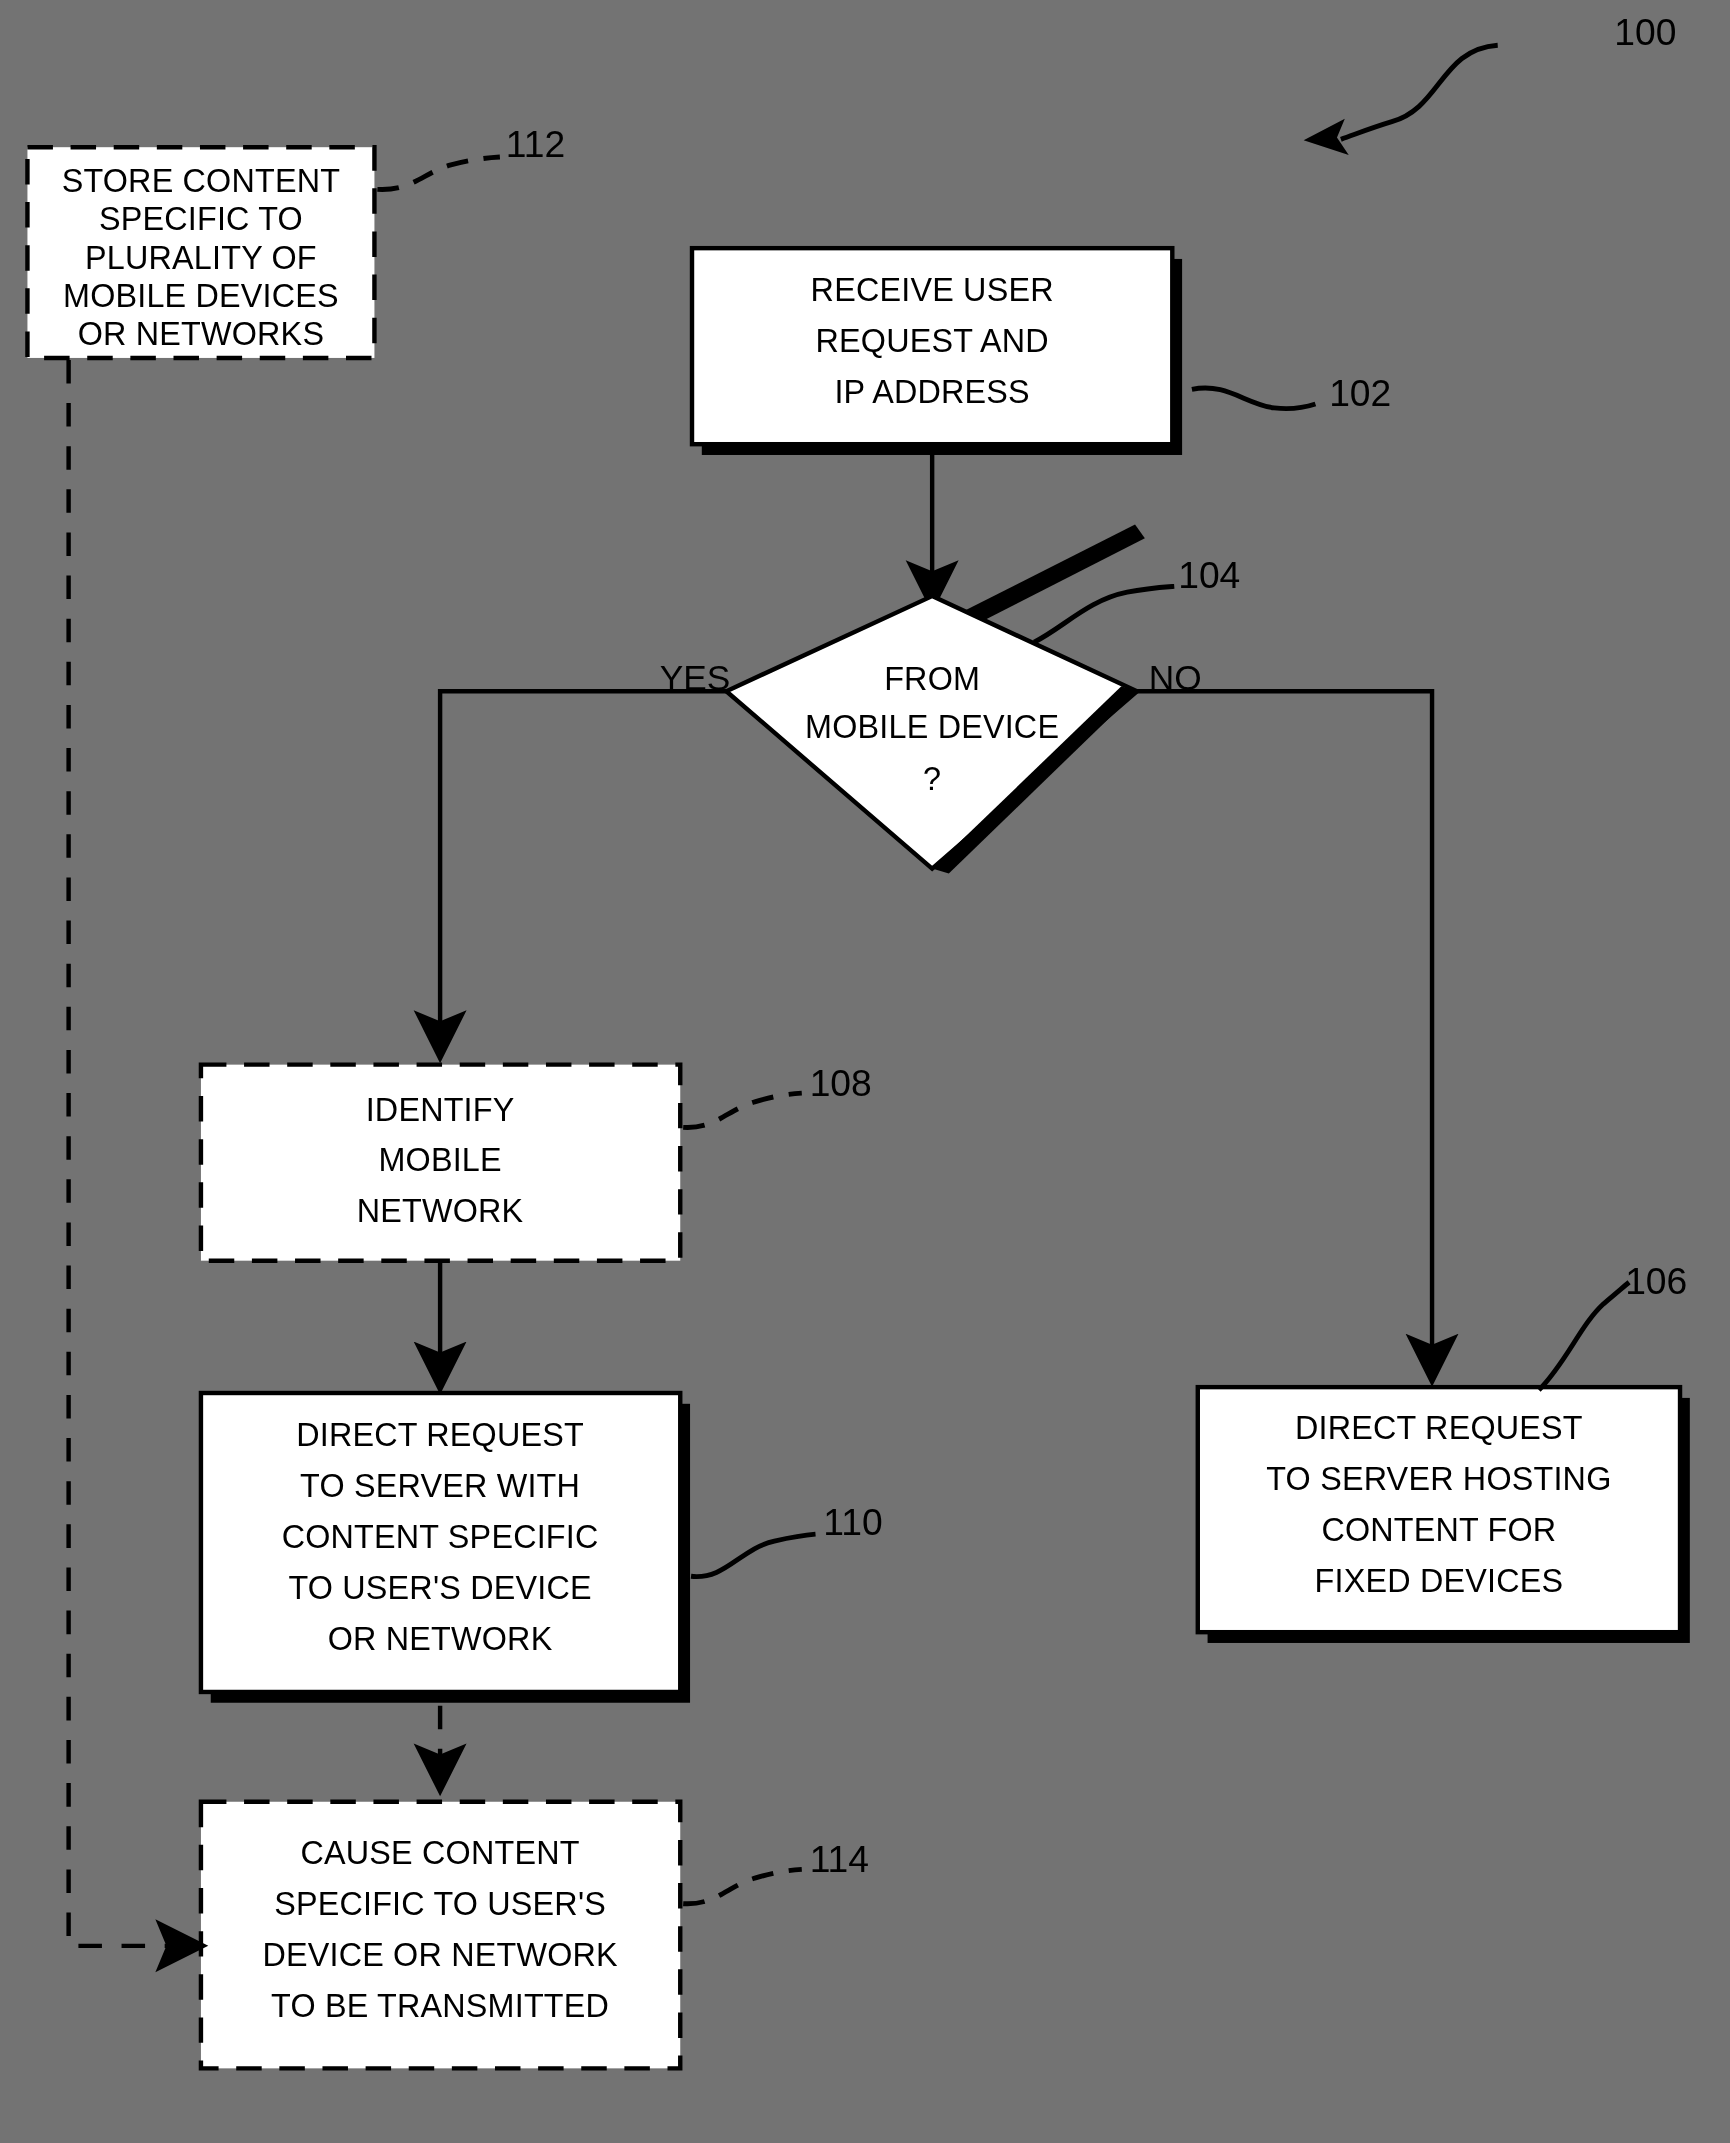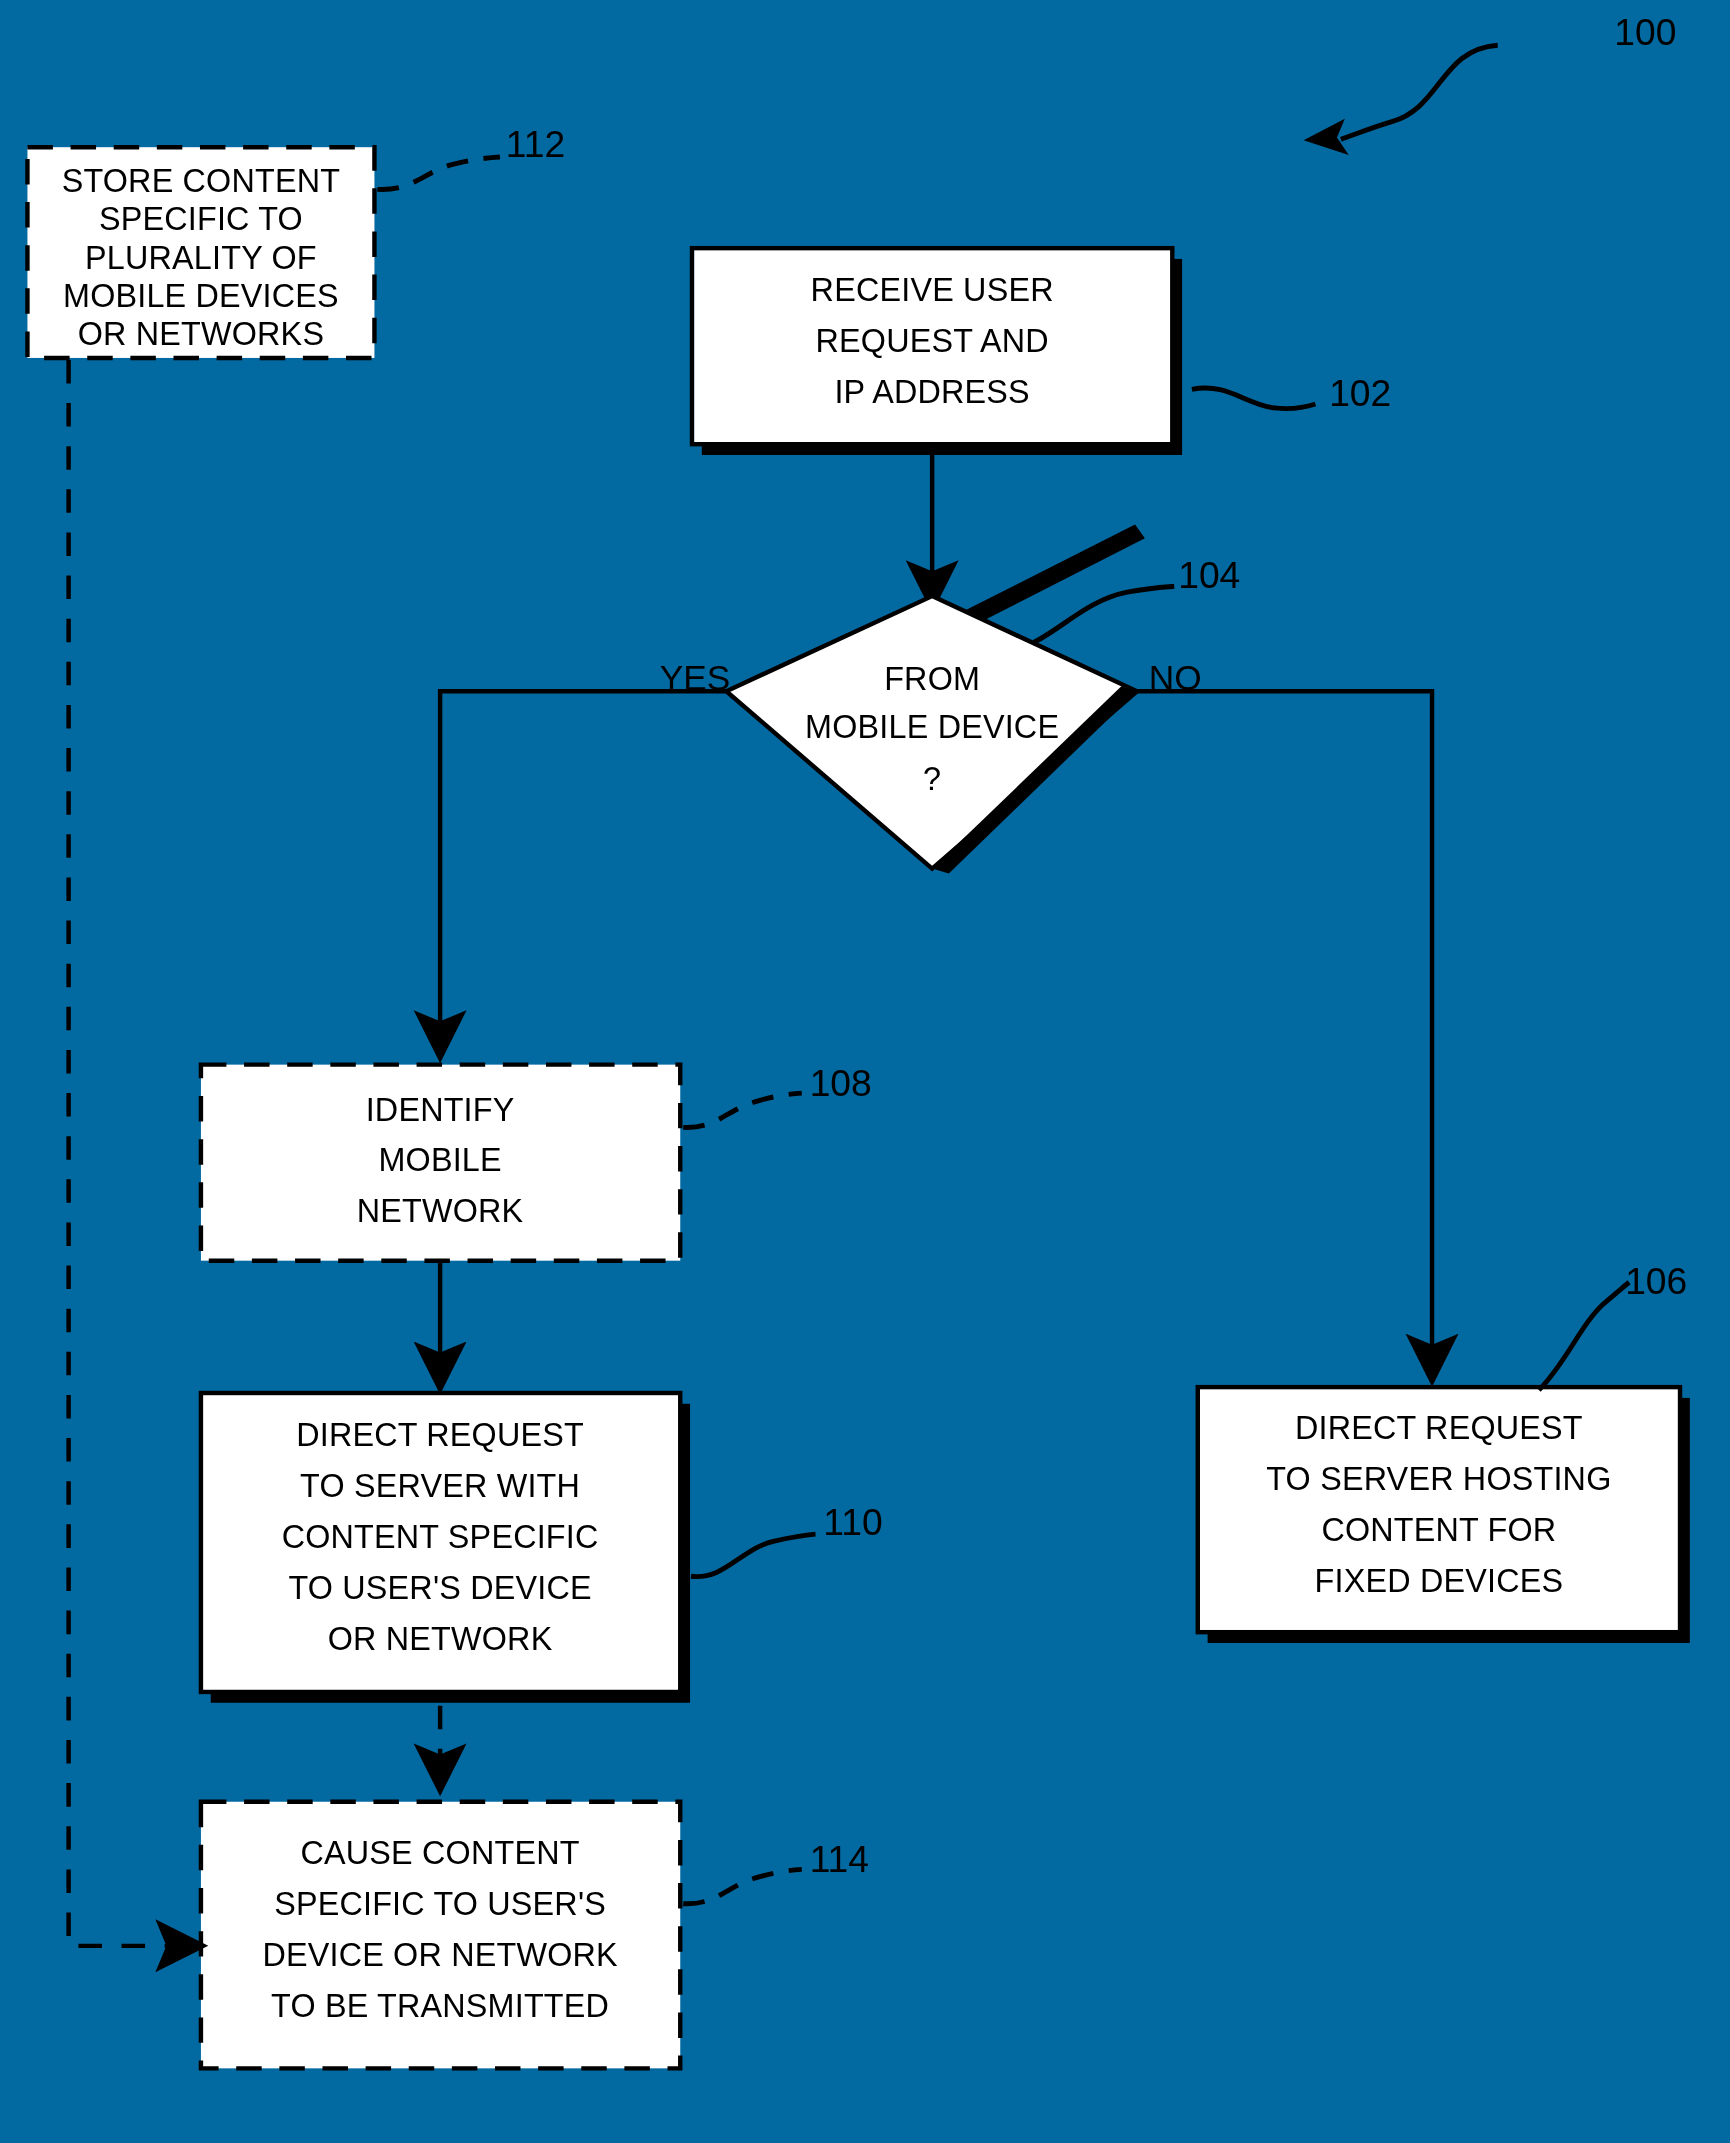--- a/index.html
+++ b/index.html
@@ -4,21 +4,21 @@
 <style>
   html, body {
     margin: 0;
     padding: 0;
     background: #ffffff;
   }
   #page {
     position: relative;
     width: 1731px;
     height: 2144px;
-    background: #0369a1;
+    background: #737373;
     font-family: "Liberation Sans", sans-serif;
     overflow: hidden;
   }
   svg#flow {
     position: absolute;
     left: 0;
     top: 0;
     width: 1731px;
     height: 2144px;
   }

